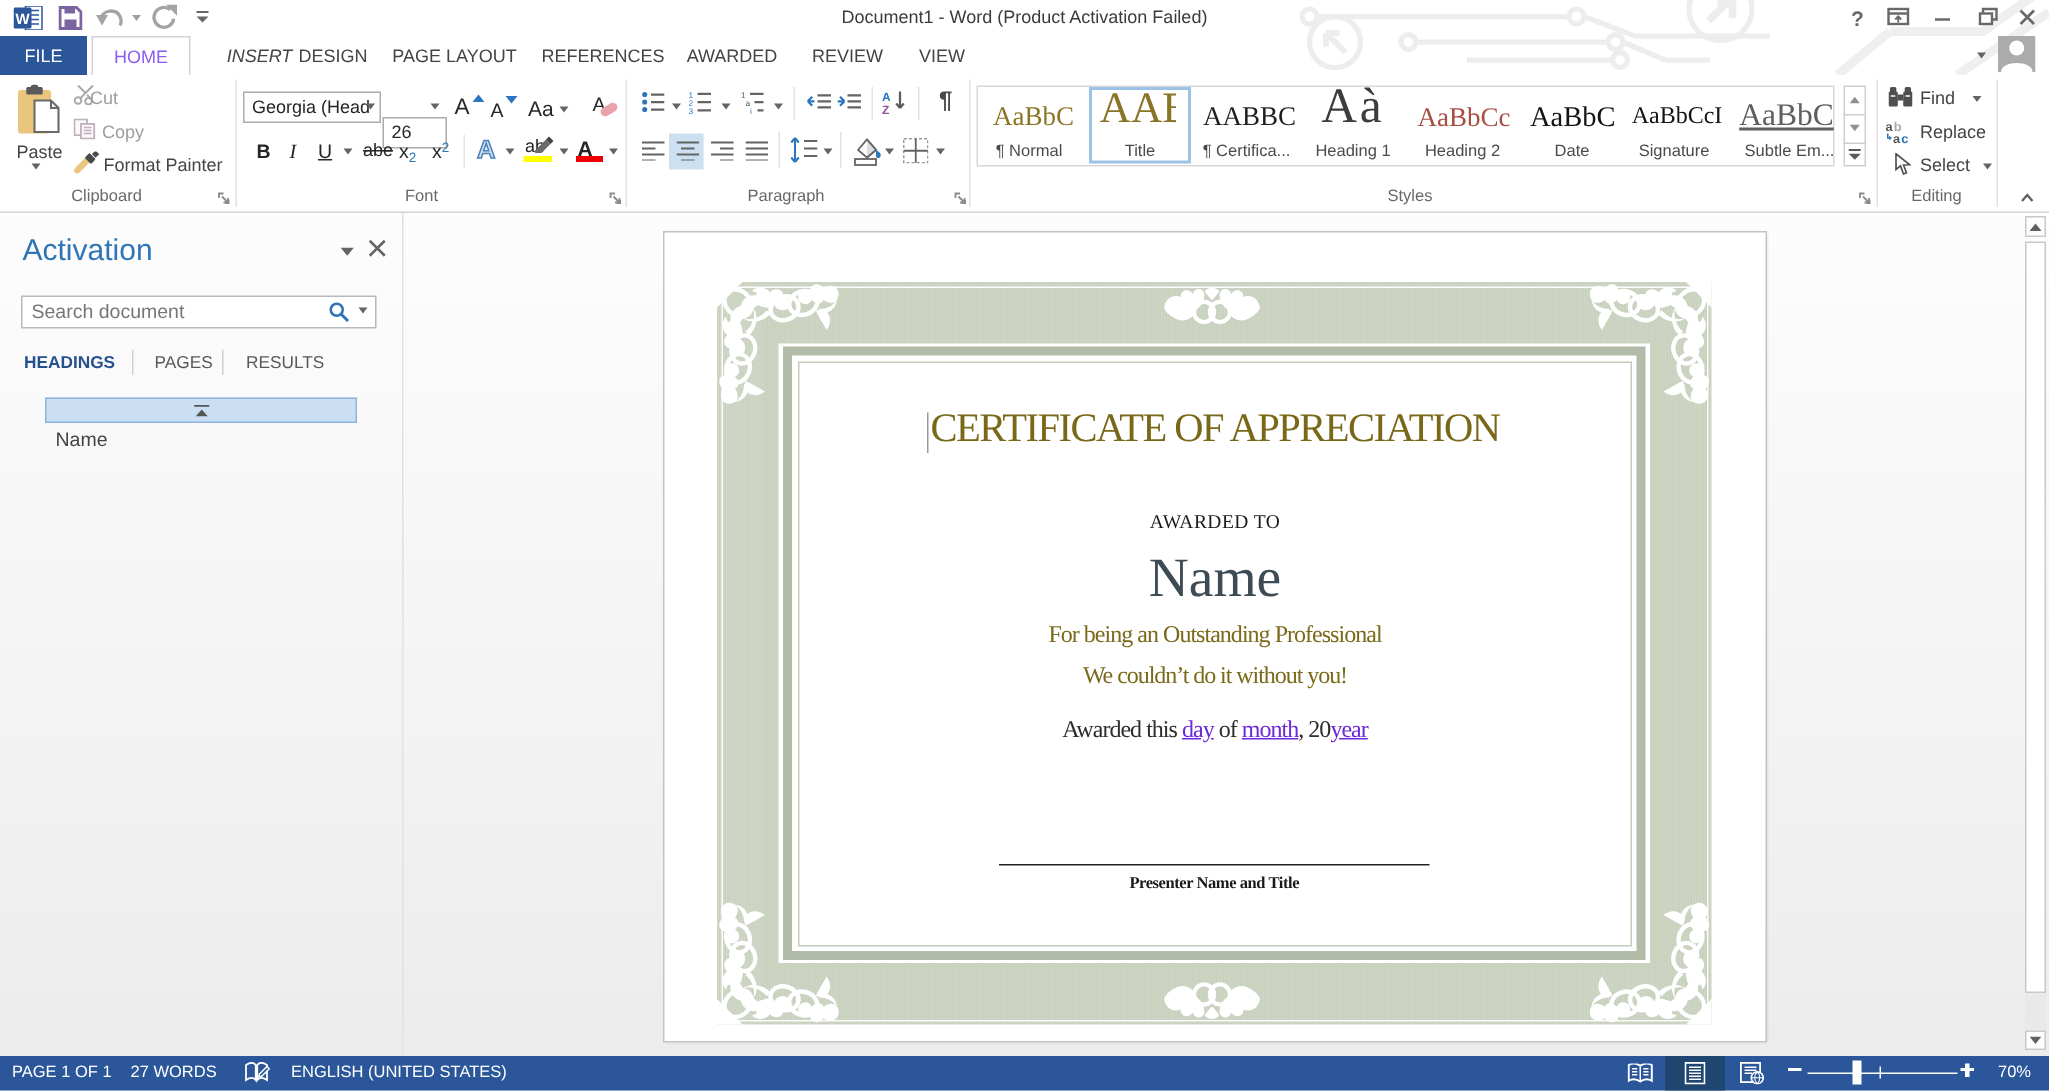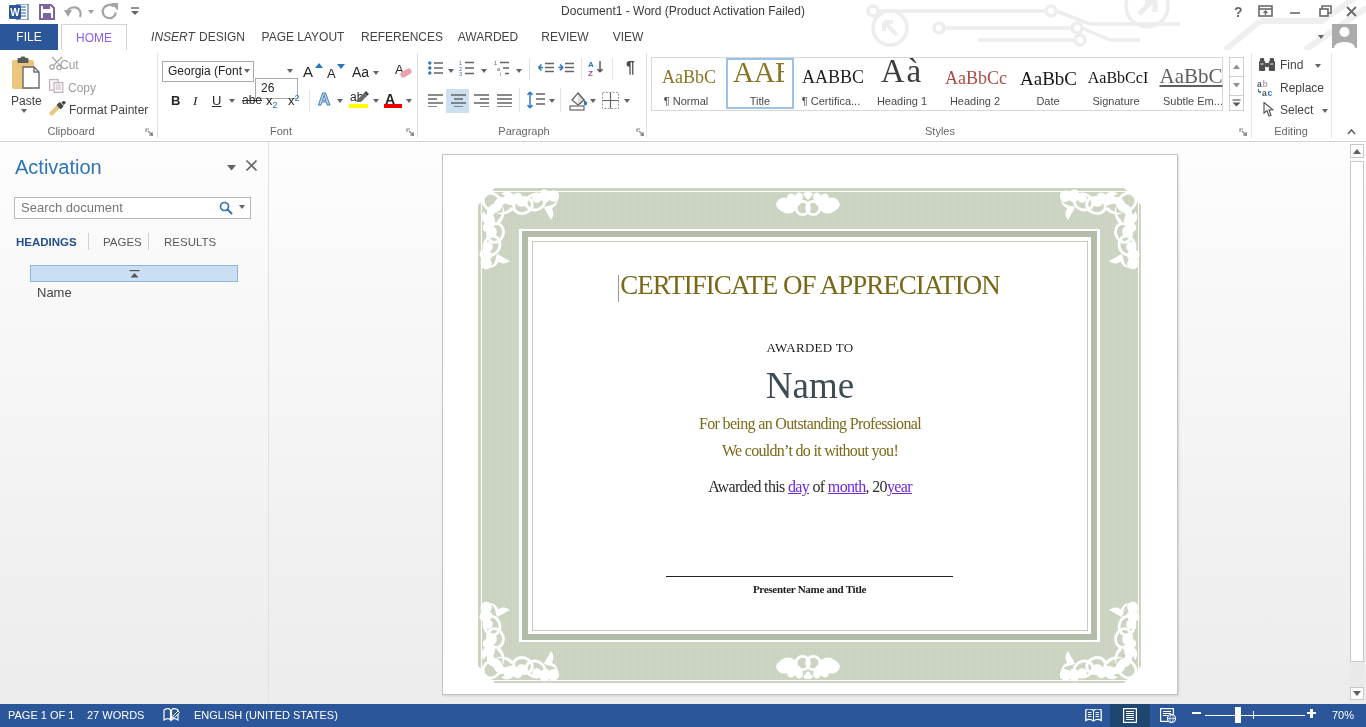--- a/index.html
+++ b/index.html
@@ -170,21 +170,21 @@
   <path d="M6.8 6 h5.2 M6.8 8 h5.2 M6.8 10 h5.2" stroke="#c0afbc" stroke-width="0.9"></path>
 </svg>
 <div class="rtext gray" style="left:68px;top:81px;">Copy</div>
 <svg class="ricon" style="left:49px;top:101px" width="17" height="16" viewBox="0 0 17 16">
   <path d="M1 11 L8 4 l3 3 -7 7 c-2 1.5 -5 0 -3 -3 z" fill="#eac57e"></path>
   <rect x="8.2" y="2.2" width="6" height="4.6" rx="1" transform="rotate(45 11 4.5)" fill="#4a4a4a"></rect>
   <rect x="13" y="0" width="3.4" height="3.4" transform="rotate(45 14.7 1.7)" fill="#4a4a4a"></rect>
 </svg>
 <div class="rtext" style="left:69px;top:103px;">Format Painter</div>
 
-<div class="combo" style="left:162px;top:61px;width:92px;height:21px;line-height:19px;padding-left:5px;">Georgia (Font</div>
+<div class="combo" style="left:162px;top:61px;width:92px;height:21px;line-height:19px;padding-left:5px;">Georgia (Head</div>
 <div class="dda" style="left:244px;top:69px;"></div>
 <div class="combo" style="left:255px;top:78px;width:43px;height:21px;line-height:19px;padding-left:5px;">26</div>
 <div class="dda" style="left:287px;top:69px;"></div>
 <div class="rtext" style="left:303px;top:63px;font-size:15px;color:#262626;">A</div>
 <svg class="abs" style="left:315px;top:62px" width="8" height="6" viewBox="0 0 8 6">
     <path d="M0 6 l4 -5 4 5 z" fill="#2b76bd"></path>
   </svg>
 <div class="rtext" style="left:327px;top:66px;font-size:13px;color:#262626;">A</div>
 <svg class="abs" style="left:337px;top:64px" width="8" height="6" viewBox="0 0 8 6">
     <path d="M0 0 l4 5 4 -5 z" fill="#2b76bd"></path>

